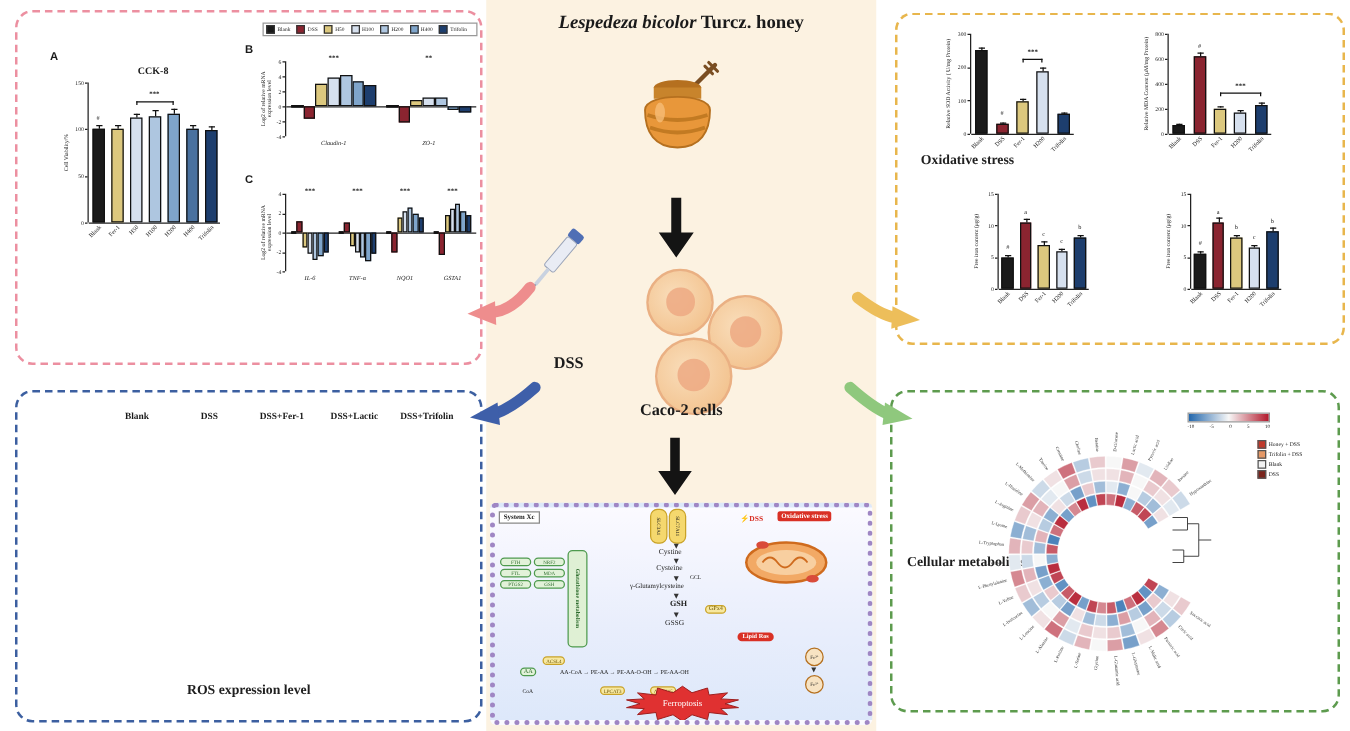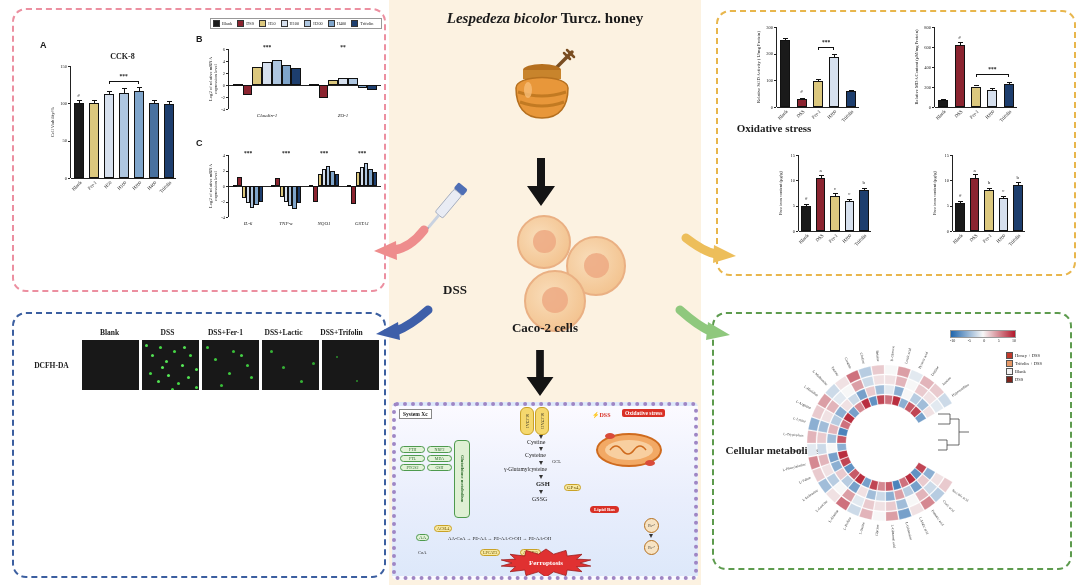--- a/index.html
+++ b/index.html
@@ -44,21 +44,21 @@
   .sysxc{position:absolute;left:3px;top:3px;background:#fff;border:1px solid #888;font-size:5.5px;font-weight:bold;padding:1px 3px;}
   .slc{position:absolute;width:12px;height:26px;background:#f5d86e;border:1px solid #c9a227;border-radius:6px;font-size:4px;display:flex;align-items:center;justify-content:center;writing-mode:vertical-rl;}
   .glutbar{position:absolute;left:58px;top:34px;width:14px;height:76px;background:#dff0d4;border:1px solid #4e9a4e;border-radius:4px;color:#2c6b2c;font-size:4.6px;font-weight:bold;display:flex;align-items:center;justify-content:center;writing-mode:vertical-rl;text-align:center;}
   .genes{position:absolute;left:4px;top:40px;display:grid;grid-template-columns:25px 25px;gap:2px;}
   .genes span{font-size:4px;text-align:center;}
   .redtag{position:absolute;background:#d93025;color:#fff;border-radius:2px;padding:1px 3px;font-size:5.5px;font-weight:bold;}
   .redoval{position:absolute;background:#d93025;color:#fff;border-radius:8px;padding:1px 4px;font-size:5px;font-weight:bold;}
   .fe{position:absolute;width:13px;height:13px;border-radius:50%;background:#f7e3c3;border:1px solid #b5701f;font-size:4px;display:flex;align-items:center;justify-content:center;}
   .tri{position:absolute;width:0;height:0;border-left:2.5px solid transparent;border-right:2.5px solid transparent;border-top:4px solid #333;}
   .ferro{position:absolute;left:102px;top:142px;width:96px;height:30px;}
-  .ferro .txt{position:absolute;left:0;top:0;width:96px;height:30px;display:flex;align-items:center;justify-content:center;color:#fff;font-weight:bold;font-size:7px;text-align:right;}
+  .ferro .txt{position:absolute;left:0;top:0;width:96px;height:30px;display:flex;align-items:center;justify-content:center;color:#fff;font-weight:normal;font-size:7px;text-align:right;}
   .flash{color:#d93025;font-weight:bold;font-size:6px;}
   
   .cbar{position:absolute;width:66px;}
   .cbar .grad{height:6px;background:linear-gradient(90deg,#2166ac,#f7f7f7 50%,#b2182b);border:0.5px solid #999;}
   .cb-ticks{display:flex;justify-content:space-between;font-size:4px;}
   .rl-row{display:flex;align-items:center;gap:2px;margin-bottom:1px;}
   .rl-sw{width:5px;height:5px;border:0.5px solid #555;flex:none;}
   .rl-lb{font-size:4.5px;white-space:nowrap;}
 </style>
 </head>
@@ -498,29 +498,22 @@
   <div class="box blue" style="left:12px;top:312px;width:370px;height:262px">
     <div class="abs" style="left:10px;top:14px" id="rosGrid">
         <div class="ros-row">
           <div class="ros-lab"></div>
           <div class="ros-head">Blank</div>
           <div class="ros-head">DSS</div>
           <div class="ros-head">DSS+Fer-1</div>
           <div class="ros-head">DSS+Lactic</div>
           <div class="ros-head">DSS+Trifolin</div>
         </div>
-        <div class="ros-row">
-          <div class="ros-lab">DCFH-DA</div>
-          <div class="ros-cell dk"></div>
-          <div class="ros-cell dk sp-high"></div>
-          <div class="ros-cell dk sp-med"></div>
-          <div class="ros-cell dk sp-low"></div>
-          <div class="ros-cell dk sp-trace"></div>
-        </div>
-      </div>
+      </div>
+    <div class="caption abs" style="left:5px;top:232px;width:360px">ROS expression level</div>
   </div>
 
   <div class="box green" style="left:712px;top:312px;width:356px;height:254px">
     <div class="caption abs" style="left:4px;top:130px;width:110px;font-size:11px">Cellular metabolites</div>
     <div class="chart" style="left:56px;top:14px"><svg width="230" height="230" viewBox="0 0 230 230">
           <path d="M182.55,154.00 A78 78 0 0 1 175.36,164.40 L168.39,158.70 A69 69 0 0 0 174.76,149.50 Z" fill="rgb(233,202,206)" stroke="#ffffff" stroke-width="0.3"></path>
           <path d="M174.75,165.14 A78 78 0 0 1 165.86,174.13 L159.99,167.31 A69 69 0 0 0 167.86,159.35 Z" fill="rgb(183,204,225)" stroke="#ffffff" stroke-width="0.3"></path>
           <path d="M165.14,174.75 A78 78 0 0 1 154.82,182.07 L150.23,174.33 A69 69 0 0 0 159.35,167.86 Z" fill="rgb(213,136,145)" stroke="#ffffff" stroke-width="0.3"></path>
           <path d="M154.00,182.55 A78 78 0 0 1 142.57,187.96 L139.39,179.55 A69 69 0 0 0 149.50,174.76 Z" fill="rgb(240,225,227)" stroke="#ffffff" stroke-width="0.3"></path>
           <path d="M141.68,188.30 A78 78 0 0 1 129.48,191.64 L127.81,182.80 A69 69 0 0 0 138.60,179.84 Z" fill="rgb(119,160,202)" stroke="#ffffff" stroke-width="0.3"></path>

